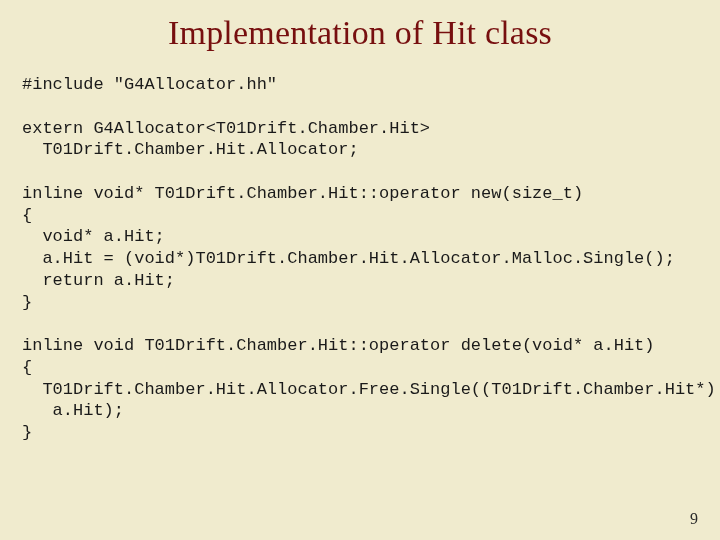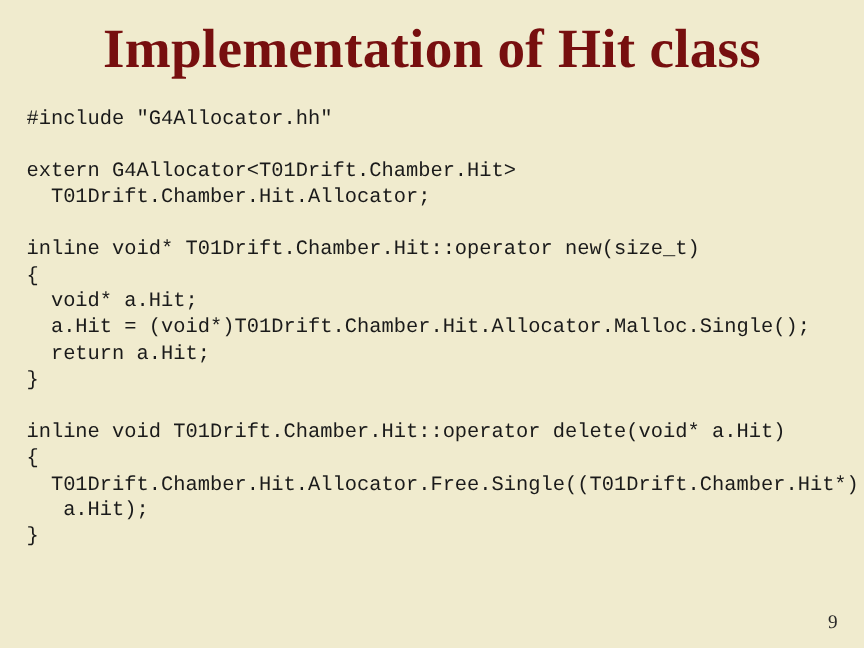--- a/index.html
+++ b/index.html
@@ -12,22 +12,22 @@
     overflow: hidden;
   }
   .slide {
     width: 720px;
     height: 540px;
     position: relative;
     box-sizing: border-box;
   }
   .title {
     color: #770f0f;
-    font-size: 46px;
-    font-weight: 700;
+    font-size: 34px;
+    font-weight: 400;
     text-align: center;
     padding-top: 14px;
     margin: 0 auto;
     letter-spacing: 0.2px;
   }
   .code {
     font-family: "Courier New", Courier, monospace;
     font-size: 17px;
     line-height: 1.28;
     color: #1a1a1a;

